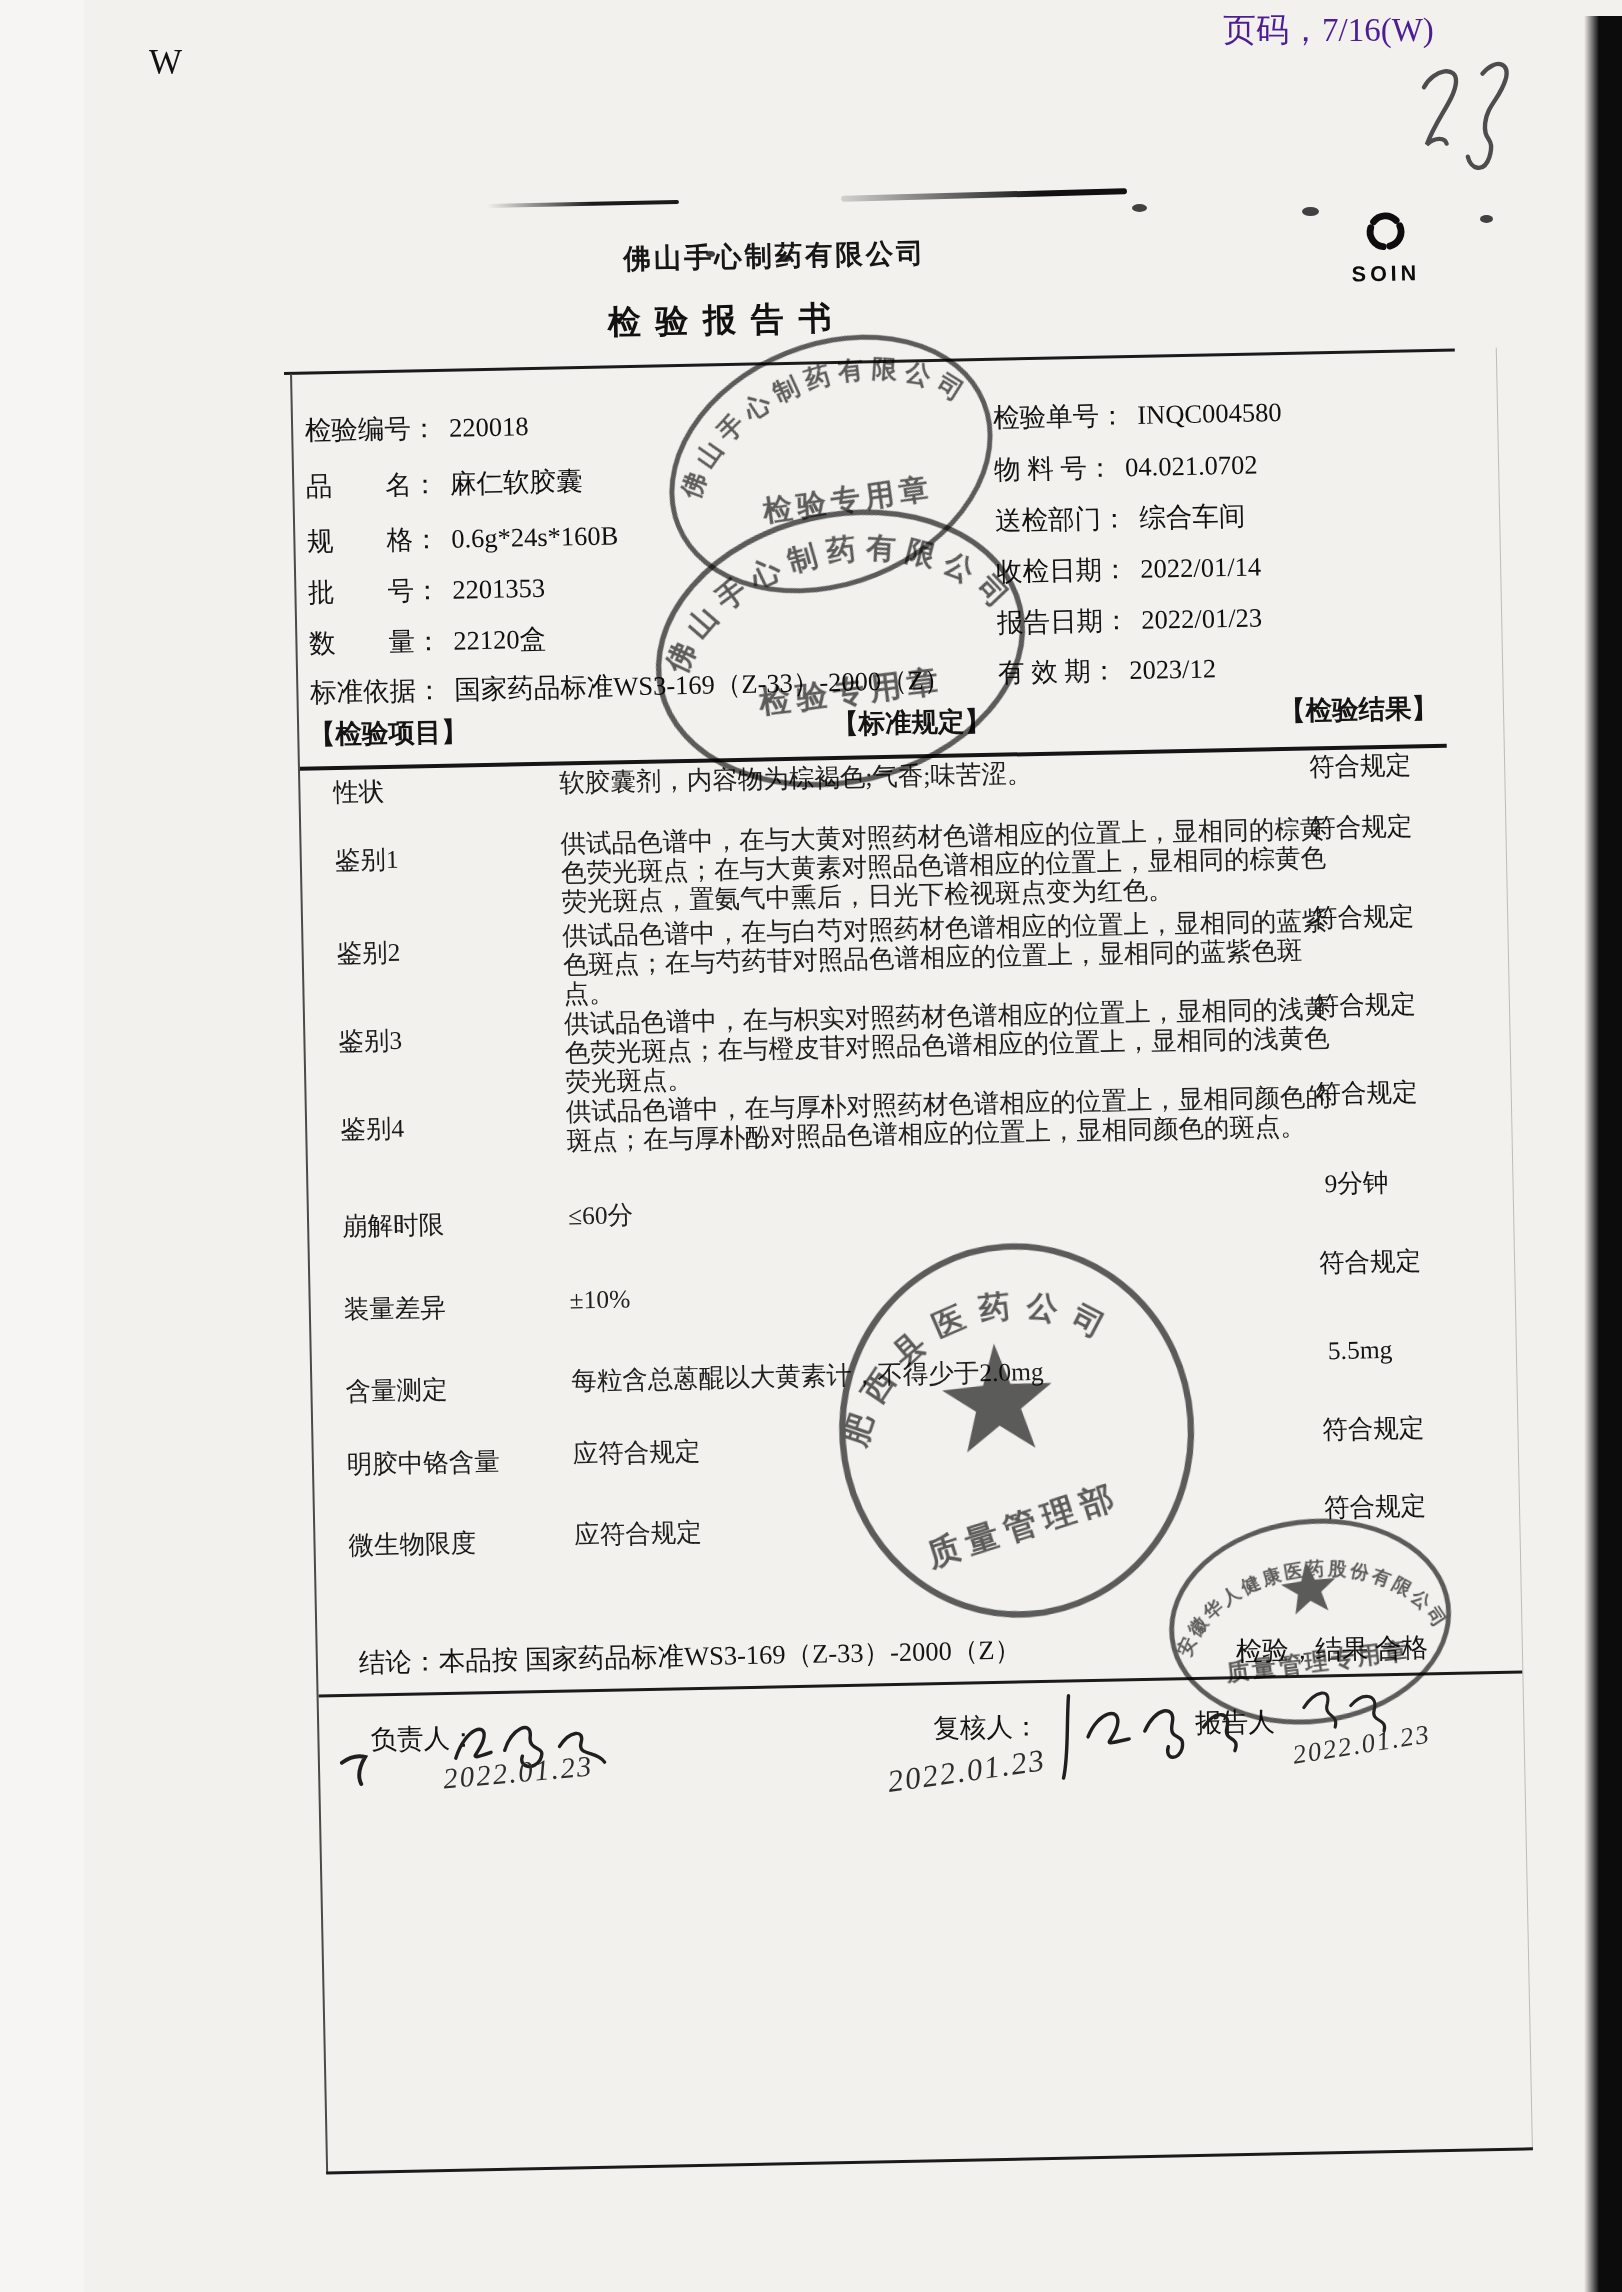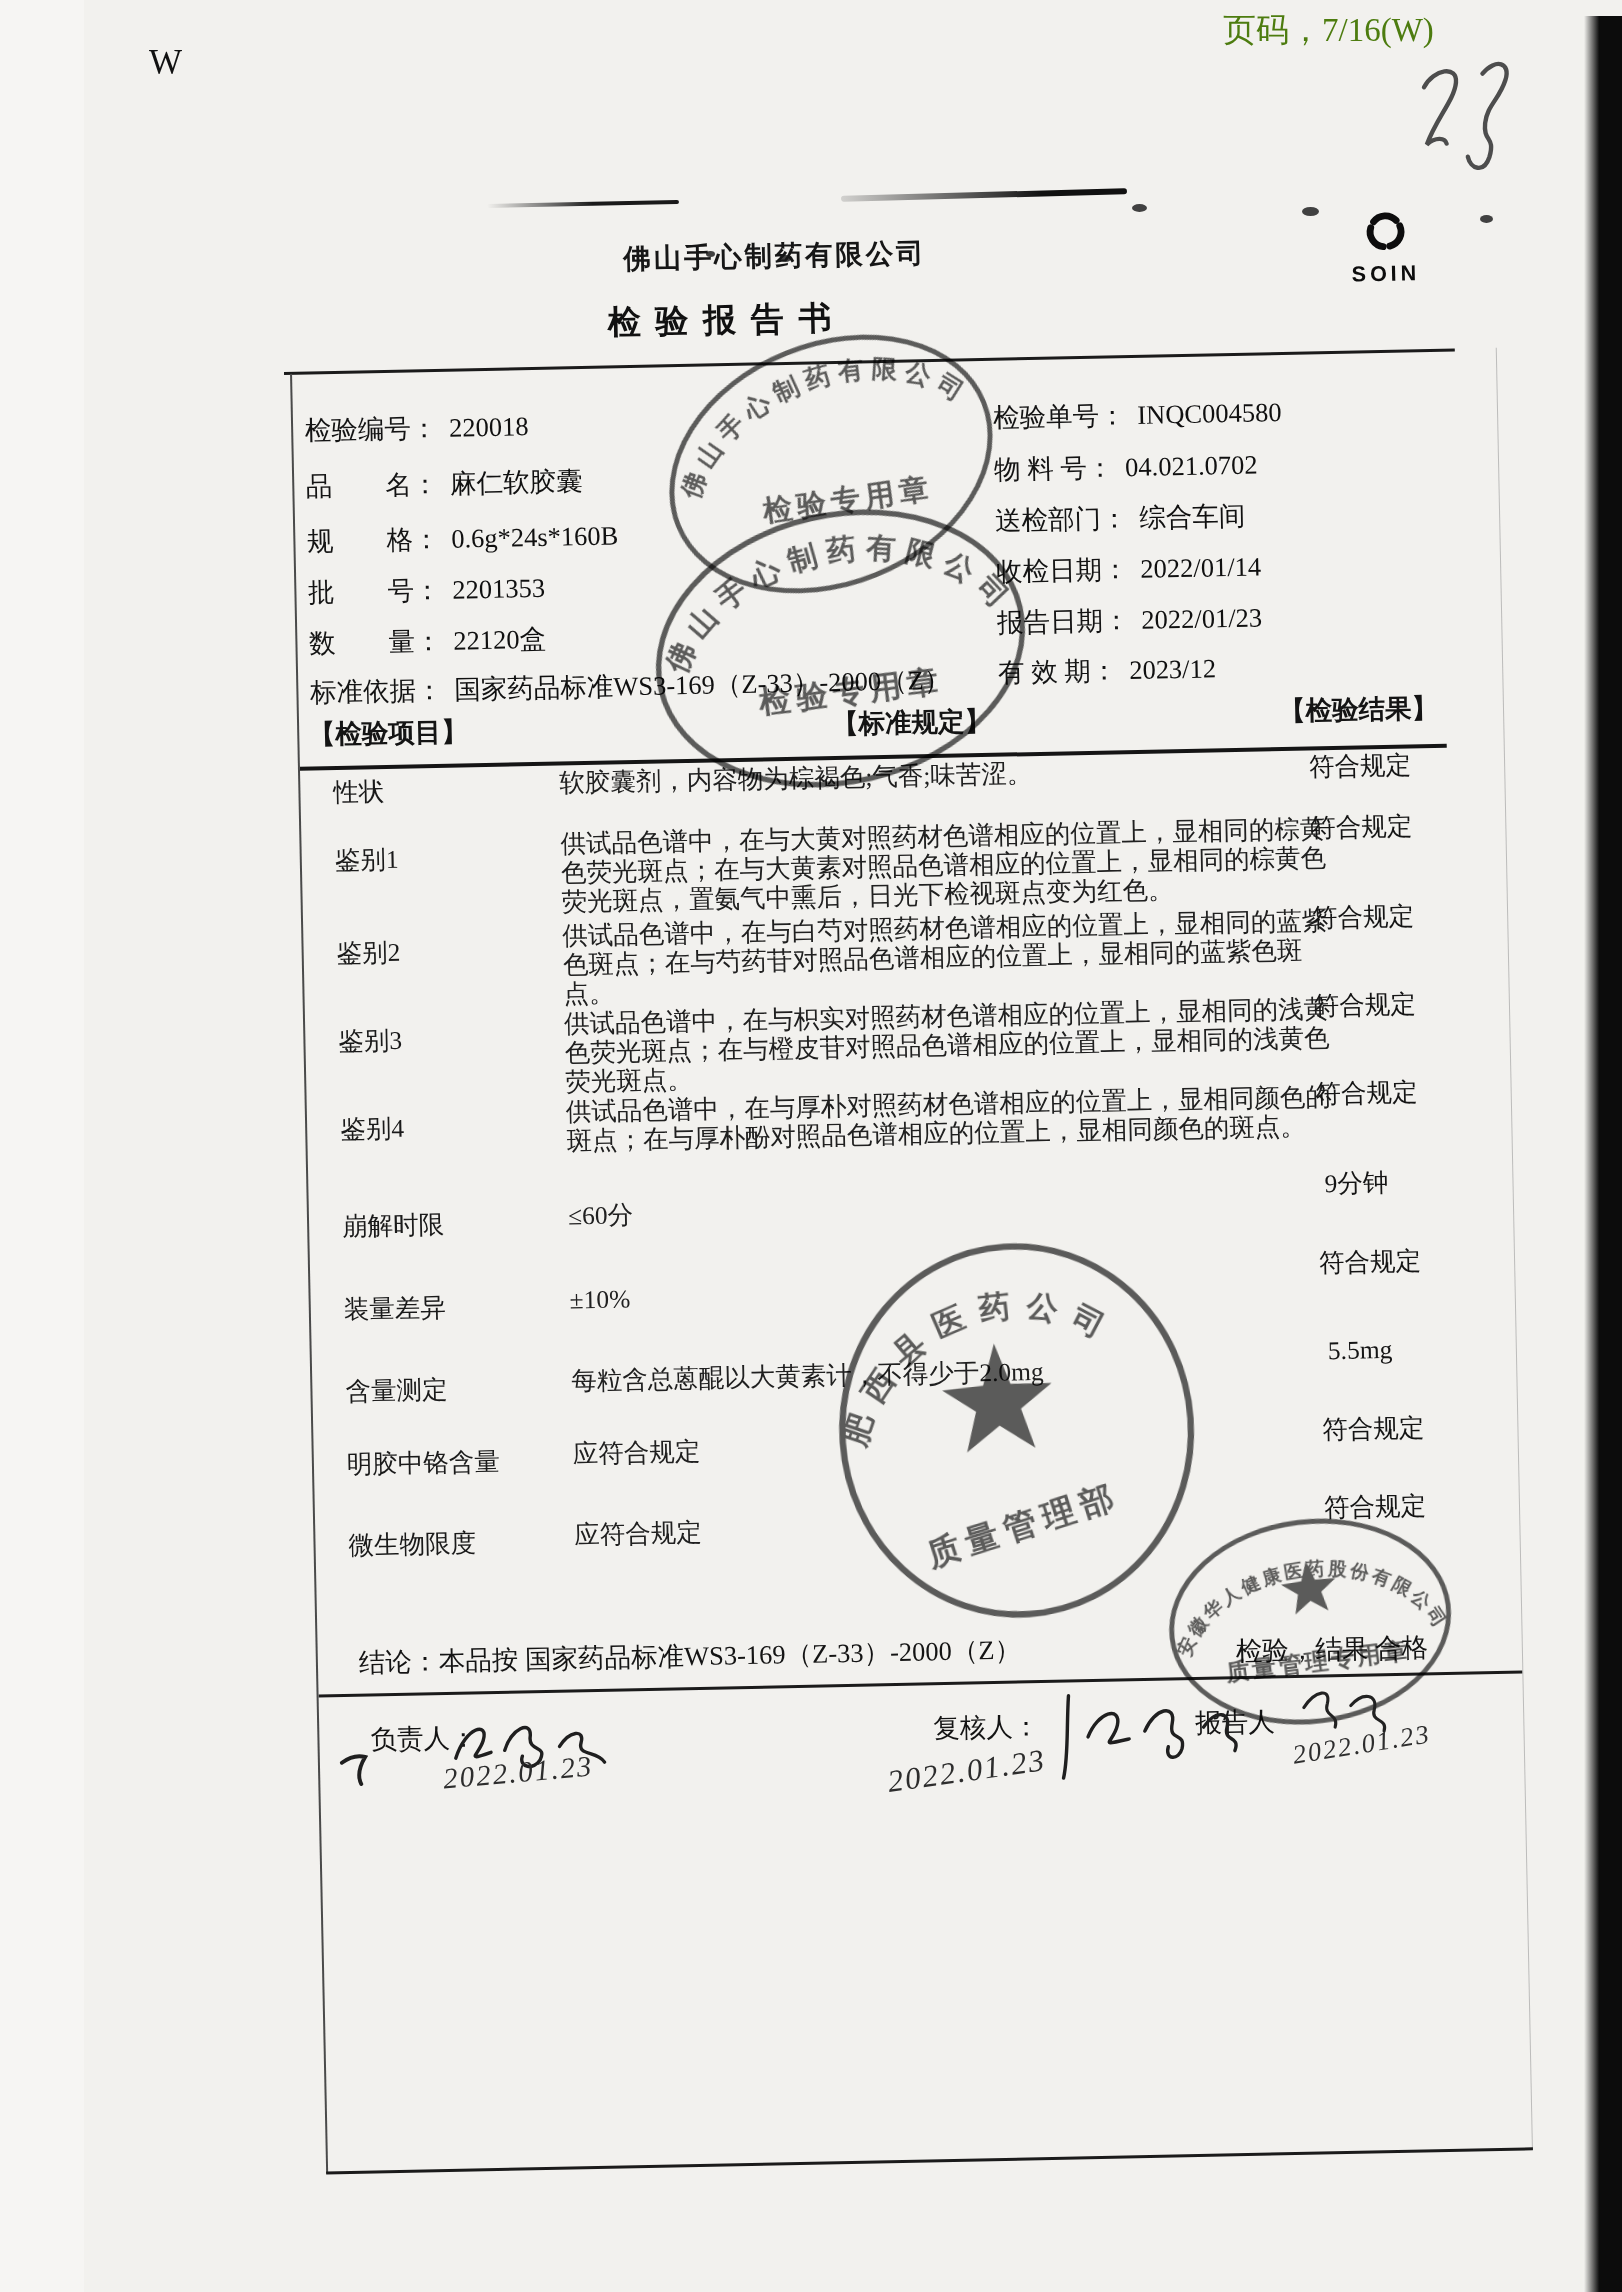--- a/index.html
+++ b/index.html
@@ -32,21 +32,21 @@
   .res{font-size:25.5px;color:#151515;}
   .concl{font-size:26.5px;color:#141414;}
   .siglbl{font-size:26.5px;color:#141414;}
   .stamp{position:absolute;mix-blend-mode:multiply;opacity:.82;filter:blur(0.3px);}
   .stampA{left:635px;top:312px;transform:rotate(-22deg);}
   .stampB{left:625px;top:482px;transform:rotate(-13deg);}
   .stampC{left:806px;top:1213px;transform:rotate(-4deg);}
   .stampD{left:1149px;top:1502px;transform:rotate(-7deg);}
   .sig{position:absolute;}
   .hand{position:absolute;font-style:italic;color:#2d2d2d;letter-spacing:2px;white-space:nowrap;}
-  .pgnum{font-size:33px;color:#4d7c0f;}
+  .pgnum{font-size:33px;color:#4c1d95;}
   .wmark{font-size:35px;color:#111;}
 </style>
 </head>
 <body>
 
 <div class="abs left-bed"></div>
 <div class="abs right-strip"></div>
 
 <div class="abs streak" style="left:487px;top:202px;width:192px;height:3.9px;transform:rotate(-1.2deg);background:linear-gradient(90deg,transparent,#1a1a1a 55%);"></div>
 <div class="abs streak" style="left:841px;top:192px;width:286px;height:5.9px;transform:rotate(-1.5deg);background:linear-gradient(90deg,rgba(26,26,26,.15),#111 70%);"></div>

